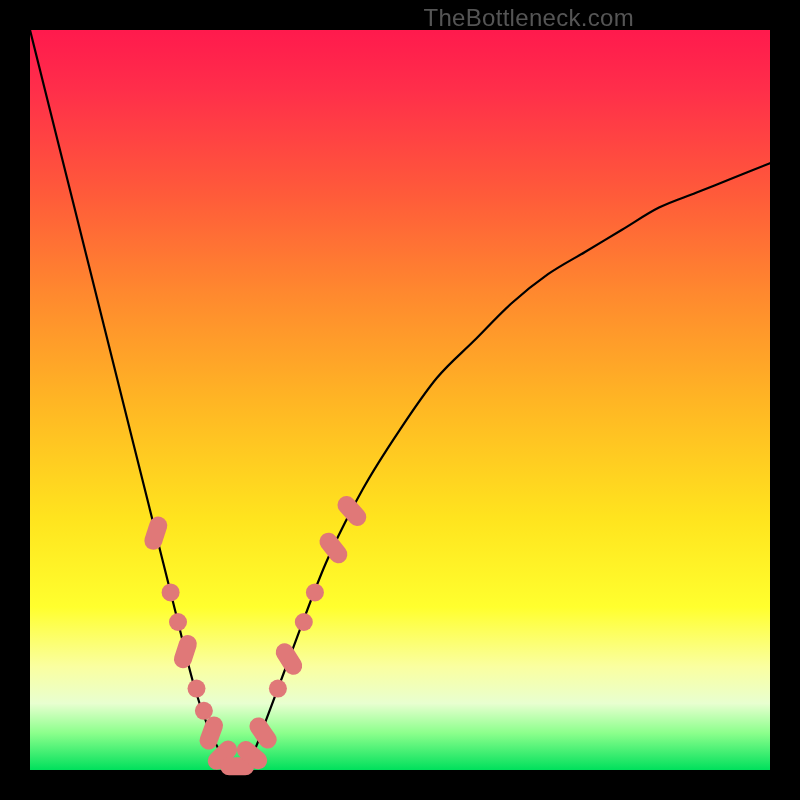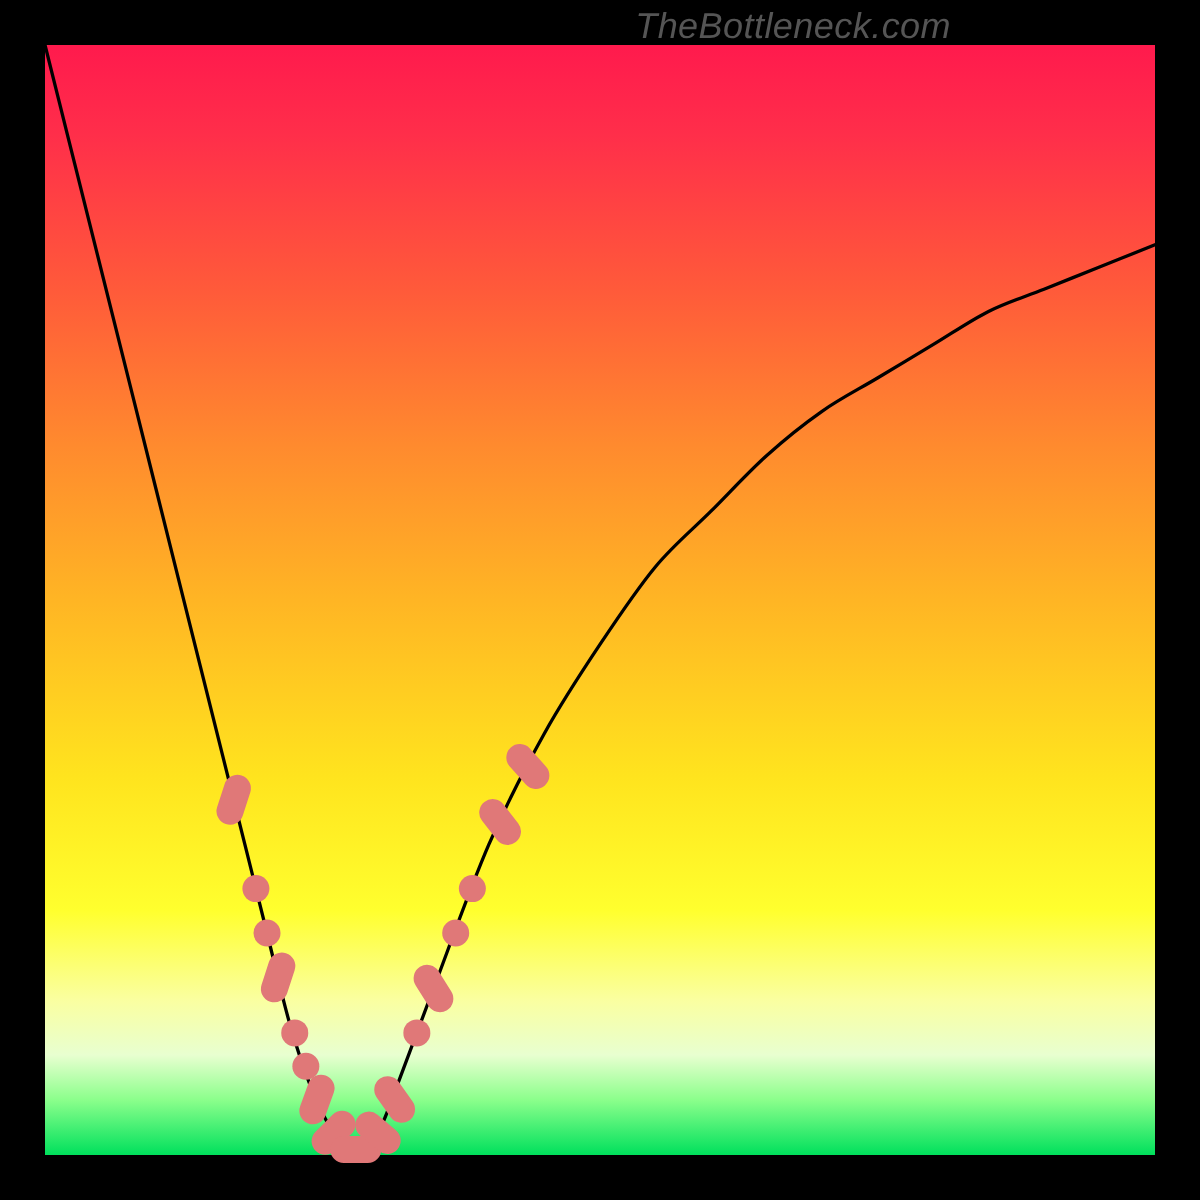--- a/index.html
+++ b/index.html
@@ -9,21 +9,20 @@
     height: 800px;
     overflow: hidden;
     background: #000;
     font-family: Arial, Helvetica, sans-serif;
   }
   .frame {
     position: relative;
     width: 644px;
     height: 800px;
     background: #000;
-    font-style: italic;
   }
   .plot-area {
     position: absolute;
     left: 30px;
     top: 30px;
     width: 740px;
     height: 740px;
     background: linear-gradient(to bottom,
       #ff1a4d 0%,
       #ff2e4a 8%,

